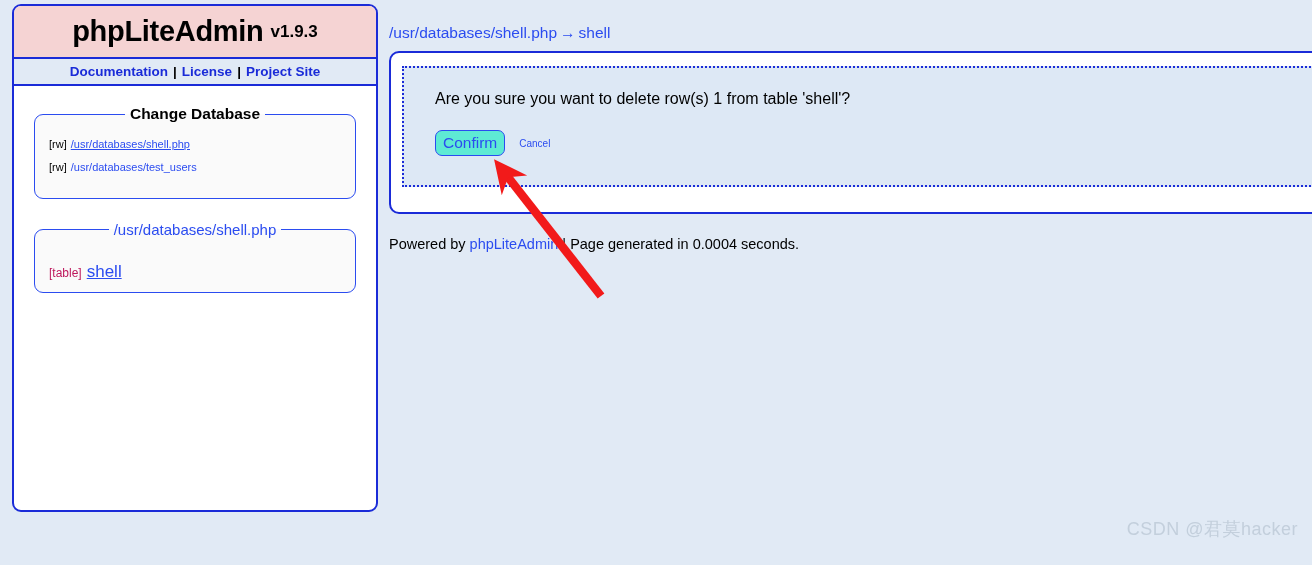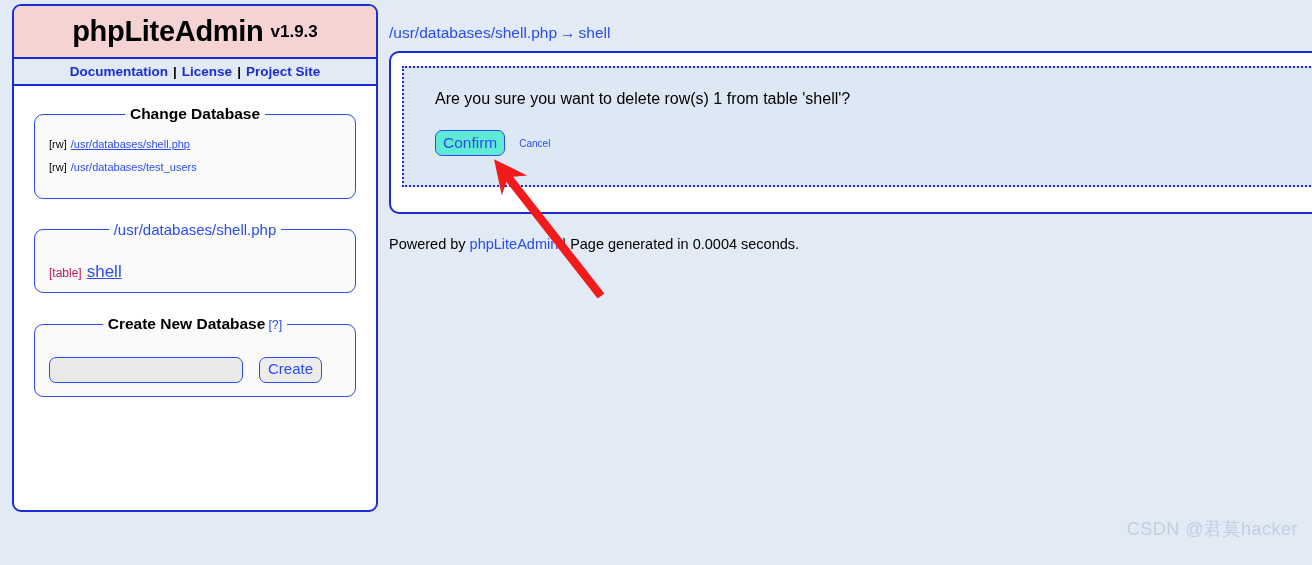--- a/index.html
+++ b/index.html
@@ -279,27 +279,20 @@
     </div>
   </fieldset>
 
   <fieldset class="panel" id="panel-db">
     <legend class="plain">/usr/databases/shell.php</legend>
     <div class="table-row">
       <span class="table-tag">[table]</span><a href="#" class="table-link">shell</a>
     </div>
   </fieldset>
 
-  <fieldset class="panel" id="panel-create">
-    <legend><span>Create New Database</span><span class="help">[?]</span></legend>
-    <div class="create-line">
-      <input id="create-input" type="text" value="" style="">
-      <button class="btn">Create</button>
-    </div>
-  </fieldset>
 
 </div>
 
 <div id="breadcrumb">
   <a href="#">/usr/databases/shell.php</a><span class="arrow">→</span><a href="#">shell</a>
 </div>
 
 <div id="content-box">
   <div id="confirm-panel">
     <div id="confirm-message">Are you sure you want to delete row(s) 1 from table 'shell'?</div>

